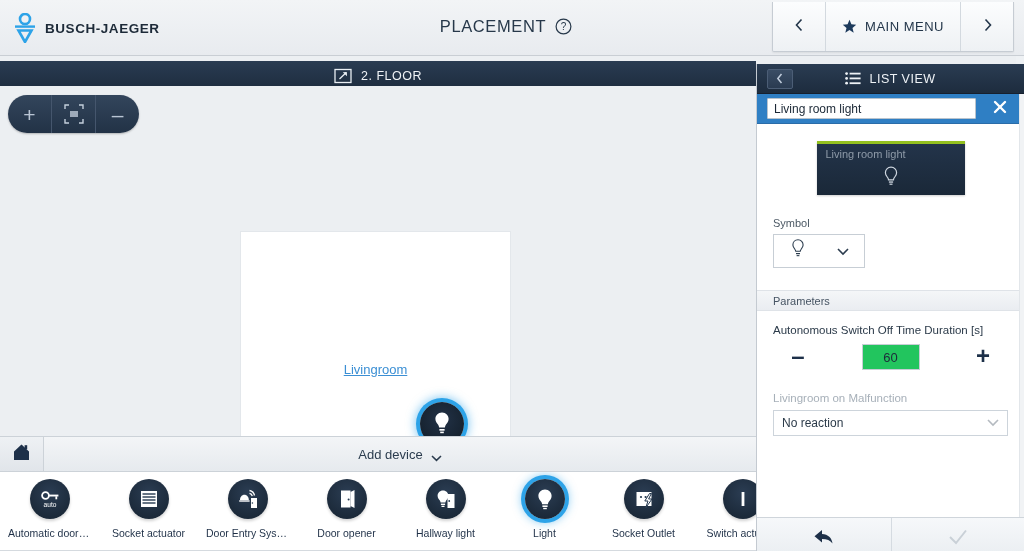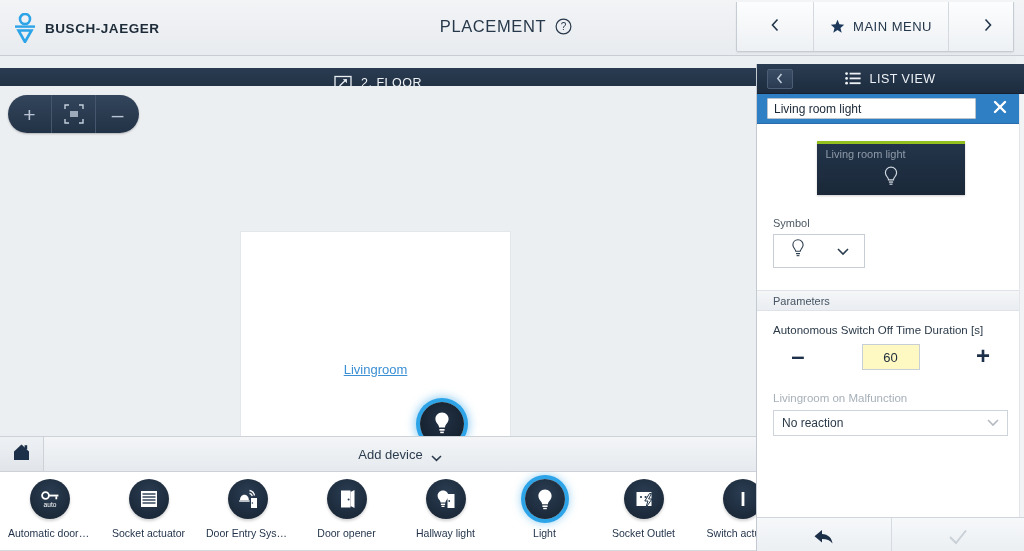--- a/index.html
+++ b/index.html
@@ -34,33 +34,33 @@
   .help-icon { width: 17px; height: 17px; }
   .topnav {
     position: absolute; right: 10px; top: 2px; height: 50px;
     display: flex; align-items: stretch;
     border: 1px solid #c6ccd3; border-top: none; border-radius: 0 0 2px 2px;
     background: linear-gradient(to bottom,#fcfdfe 0%,#eef1f4 100%);
     box-shadow: 0 1px 2px rgba(0,0,0,.07);
   }
   .topnav-btn {
     display: flex; align-items: center; justify-content: center;
-    color: #23364a; font-size: 13px; margin-left: 12px;
+    color: #23364a; font-size: 13px;
   }
   .topnav-arrow { width: 52px; }
   .topnav-arrow svg { width: 13px; height: 16px; }
   .topnav-main {
     width: 136px; gap: 8px; letter-spacing: .5px;
     border-left: 1px solid #d3d9df; border-right: 1px solid #d3d9df;
   }
   .star { width: 15px; height: 15px; }
 
   
   .floorbar {
-    position: absolute; left: 0; top: 68px; width: 756px; height: 30px;
+    position: absolute; left: 0; top: 61px; width: 756px; height: 30px;
     background: linear-gradient(to bottom,#2a3c52 0%,#1d2c3e 100%);
     display: flex; align-items: center; justify-content: center; gap: 9px;
     color: #f0f3f6; font-size: 12.5px; letter-spacing: .5px;
     border-bottom: 1px solid #16202e;
   }
   .floor-icon { width: 18px; height: 16px; }
 
   
   .canvas {
     position: absolute; left: 0; top: 86px; width: 756px; height: 350px;
@@ -217,21 +217,21 @@
     font-size: 11px; color: #465463;
   }
   .param-label { margin: 13px 0 0 0; font-size: 11.5px; color: #2b3a49; }
   .stepper {
     margin-top: 8px; display: flex; align-items: center; justify-content: space-between;
     padding: 0 10px;
   }
   .step-btn { width: 30px; text-align: center; color: #1d3css; }
   .step-sign { font-size: 24px; line-height: 18px; color: #1d3049; font-weight: bold; }
   .step-value {
-    width: 58px; height: 26px; border: 1px solid #c7ced5; background: #fef9c3;
+    width: 58px; height: 26px; border: 1px solid #c7ced5; background: #22c55e;
     text-align: center; font-size: 13px; color: #1d2b3a; font-family: inherit;
     outline: none;
   }
   .param-label.disabled { color: #a7b0b9; margin-top: 22px; }
   .select-disabled {
     margin-top: 6px; width: 100%; height: 26px;
     border: 1px solid #cdd4db; background: #fff;
     display: flex; align-items: center; justify-content: space-between;
     padding: 0 8px; font-size: 12px; color: #2b3a49;
   }

